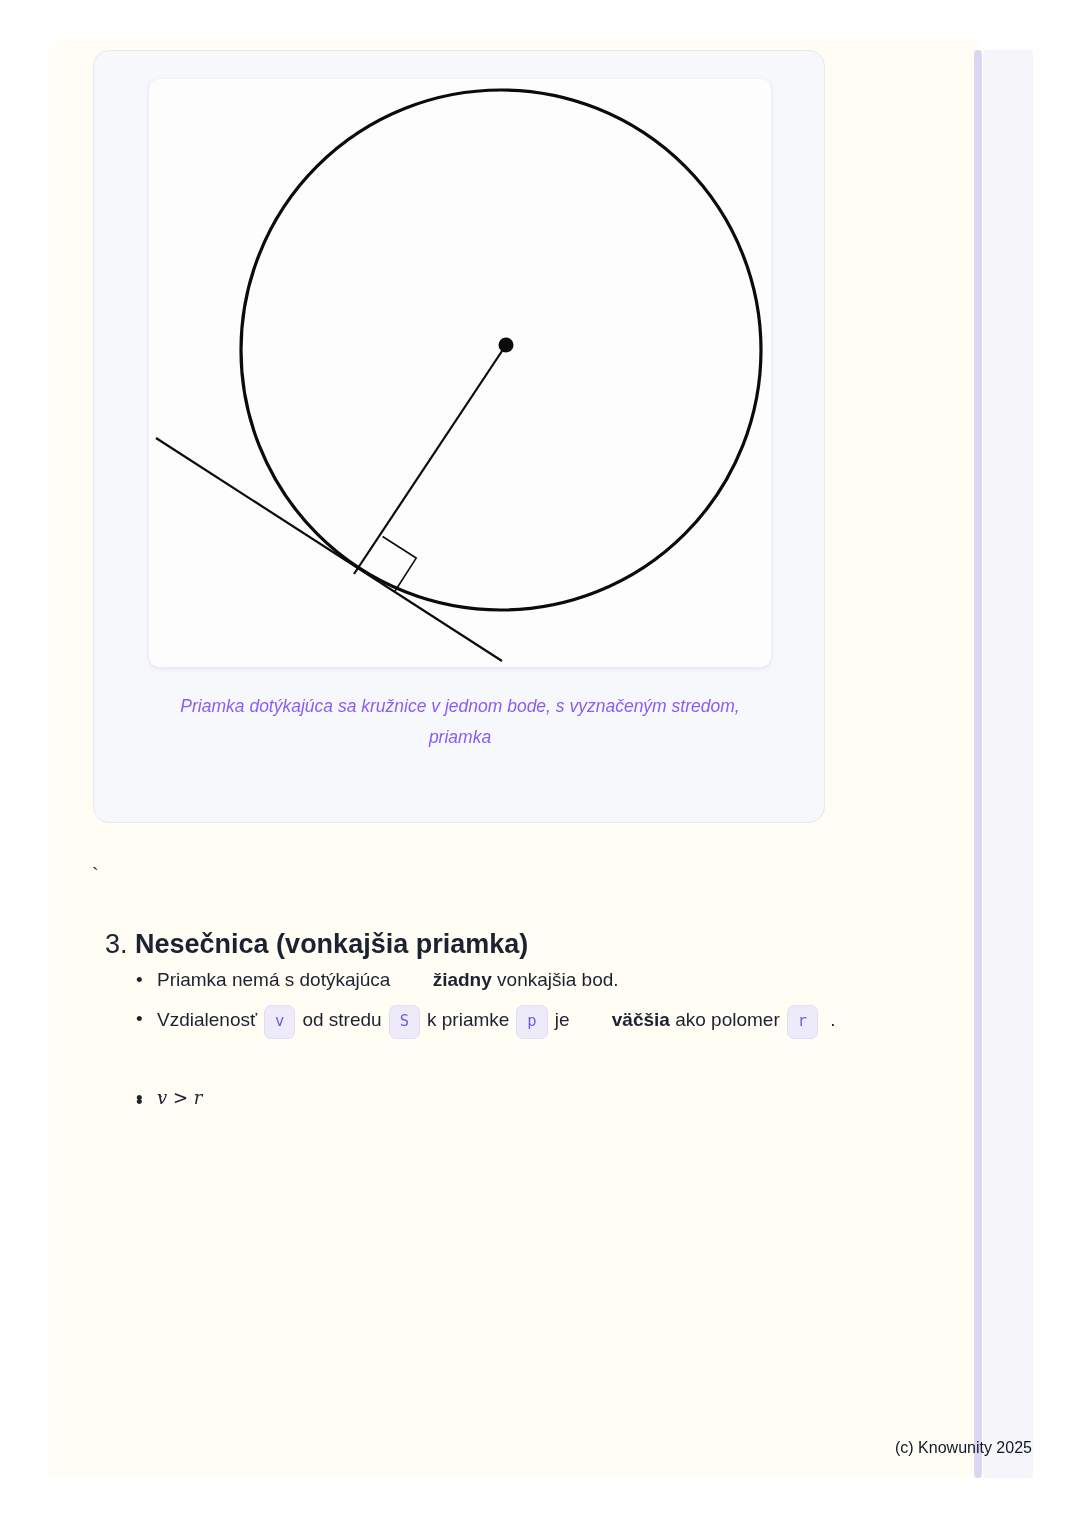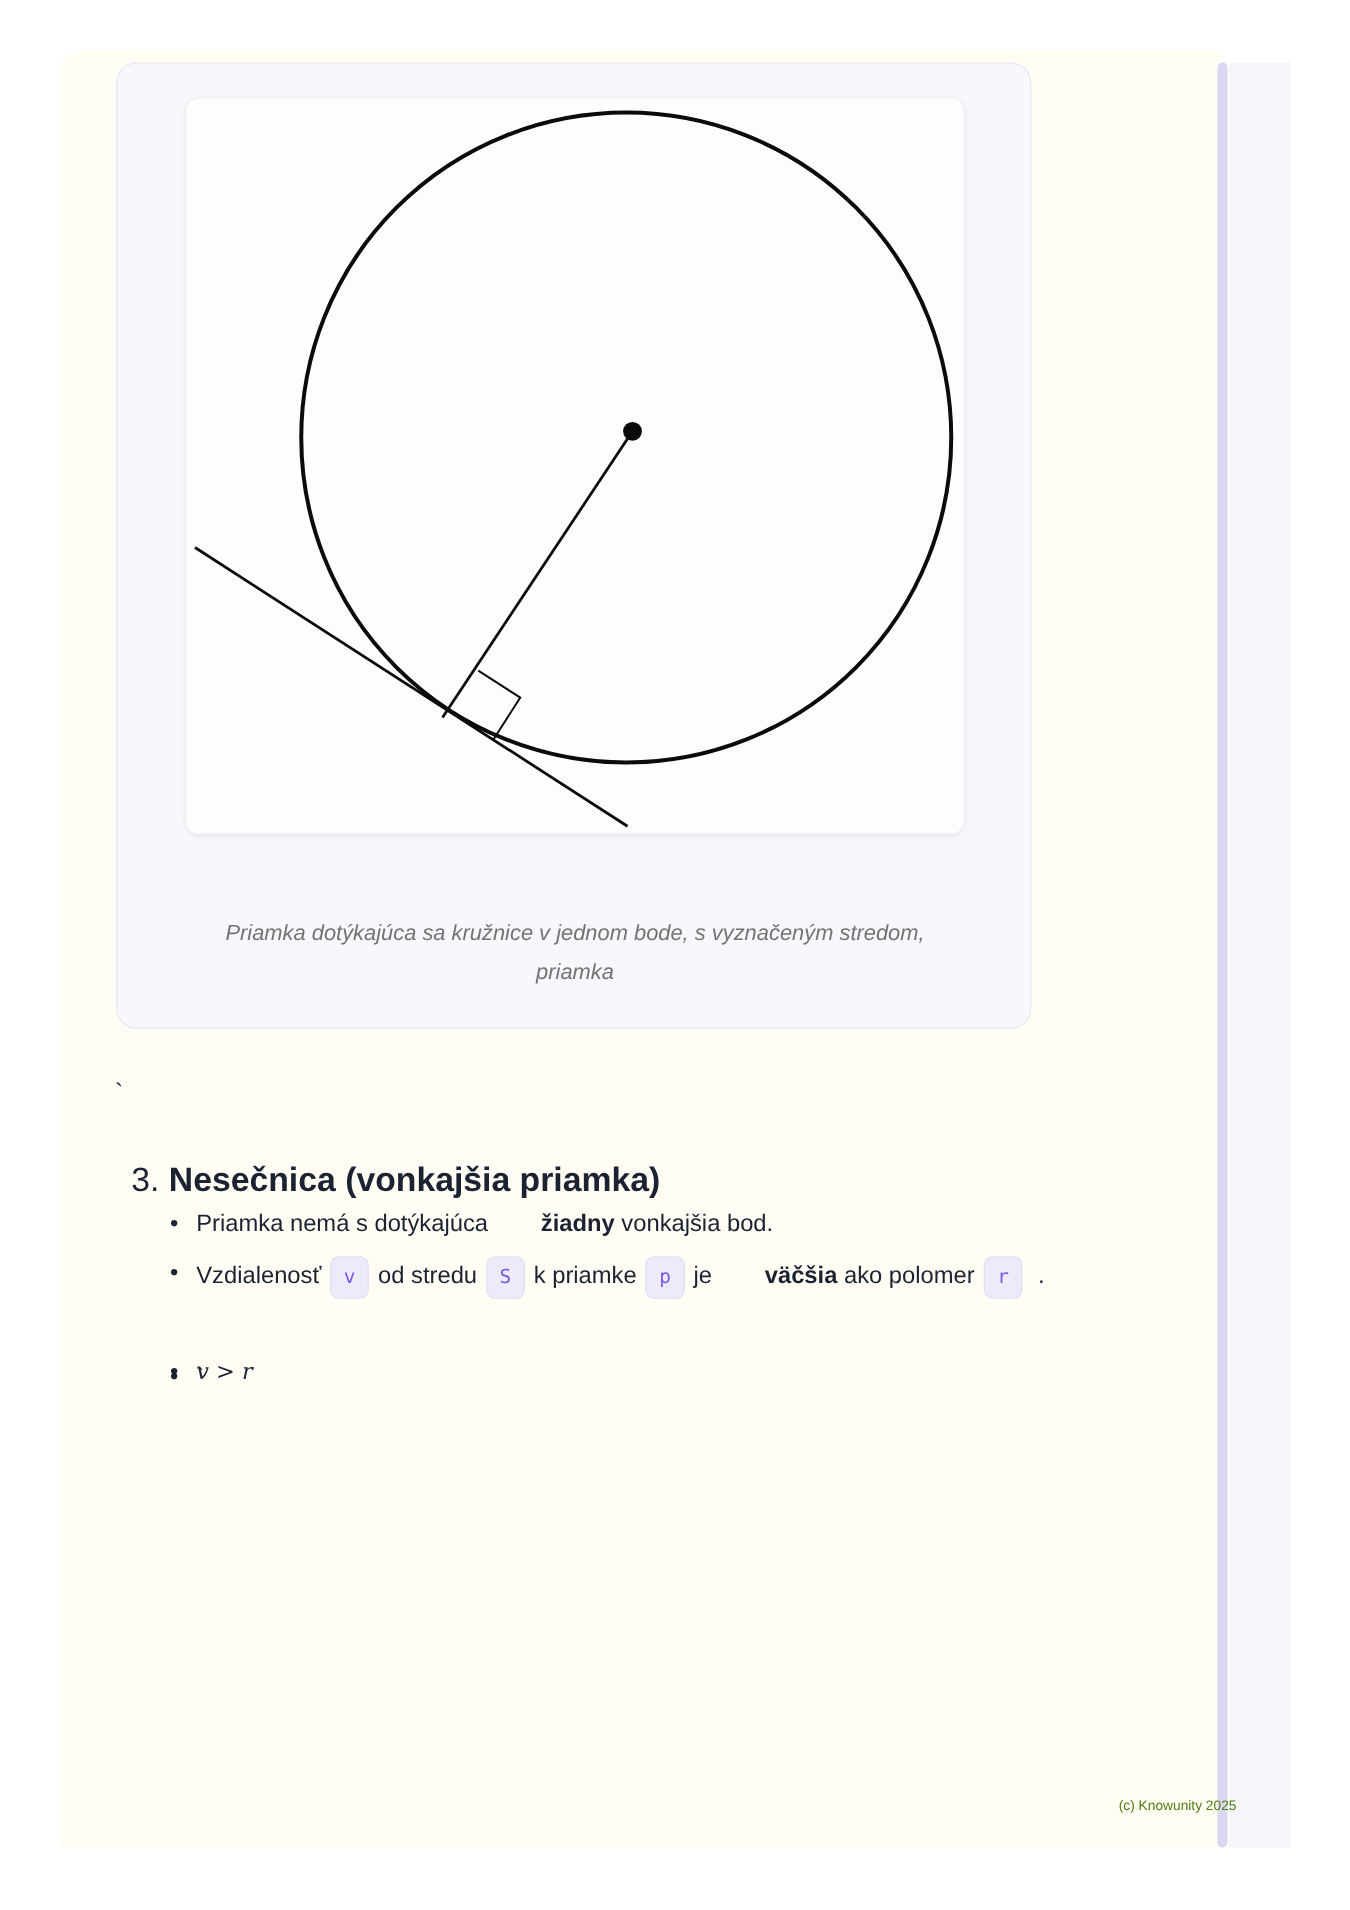--- a/index.html
+++ b/index.html
@@ -31,21 +31,21 @@
   }
   .figure-box{
     position:absolute;left:55px;top:28px;width:622px;height:588px;
     background:#fdfdfe;border-radius:10px;
     box-shadow:0 1px 5px rgba(40,40,70,0.10);
   }
   .figure-box svg{display:block;}
   .figure-caption{
     position:absolute;left:36px;top:640px;width:660px;
     text-align:center;font-style:italic;
-    font-size:17.5px;line-height:31px;color:#737373;margin-top:40px;
+    font-size:17.5px;line-height:31px;color:#8b5cf6;
   }
   
   .stray-tick{
     position:absolute;left:92px;top:864px;
     font-size:20px;color:#2b3140;
   }
   
   .section-heading{
     position:absolute;left:105px;top:931px;
     font-size:27px;line-height:27px;color:#1b2232;
@@ -71,21 +71,21 @@
   }
   .chip{
     display:inline-block;margin:0 7px;padding:1px 10px 3px 10px;
     background:#edebf9;border:1px solid #e2dff4;border-radius:7px;
     font-family:"DejaVu Sans Mono", monospace;
     font-size:15.5px;color:#7a57e3;vertical-align:baseline;
   }
   
   .footer-credit{
     position:absolute;left:895px;top:1439px;
-    font-size:11px;color:#4d7c0f;z-index:5;
+    font-size:16px;color:#0f172a;z-index:5;
   }
 </style>
 </head>
 <body>
 
 <div class="doc-page"></div>
 
 <div class="side-panel"></div>
 <div class="side-thumb"></div>
 

